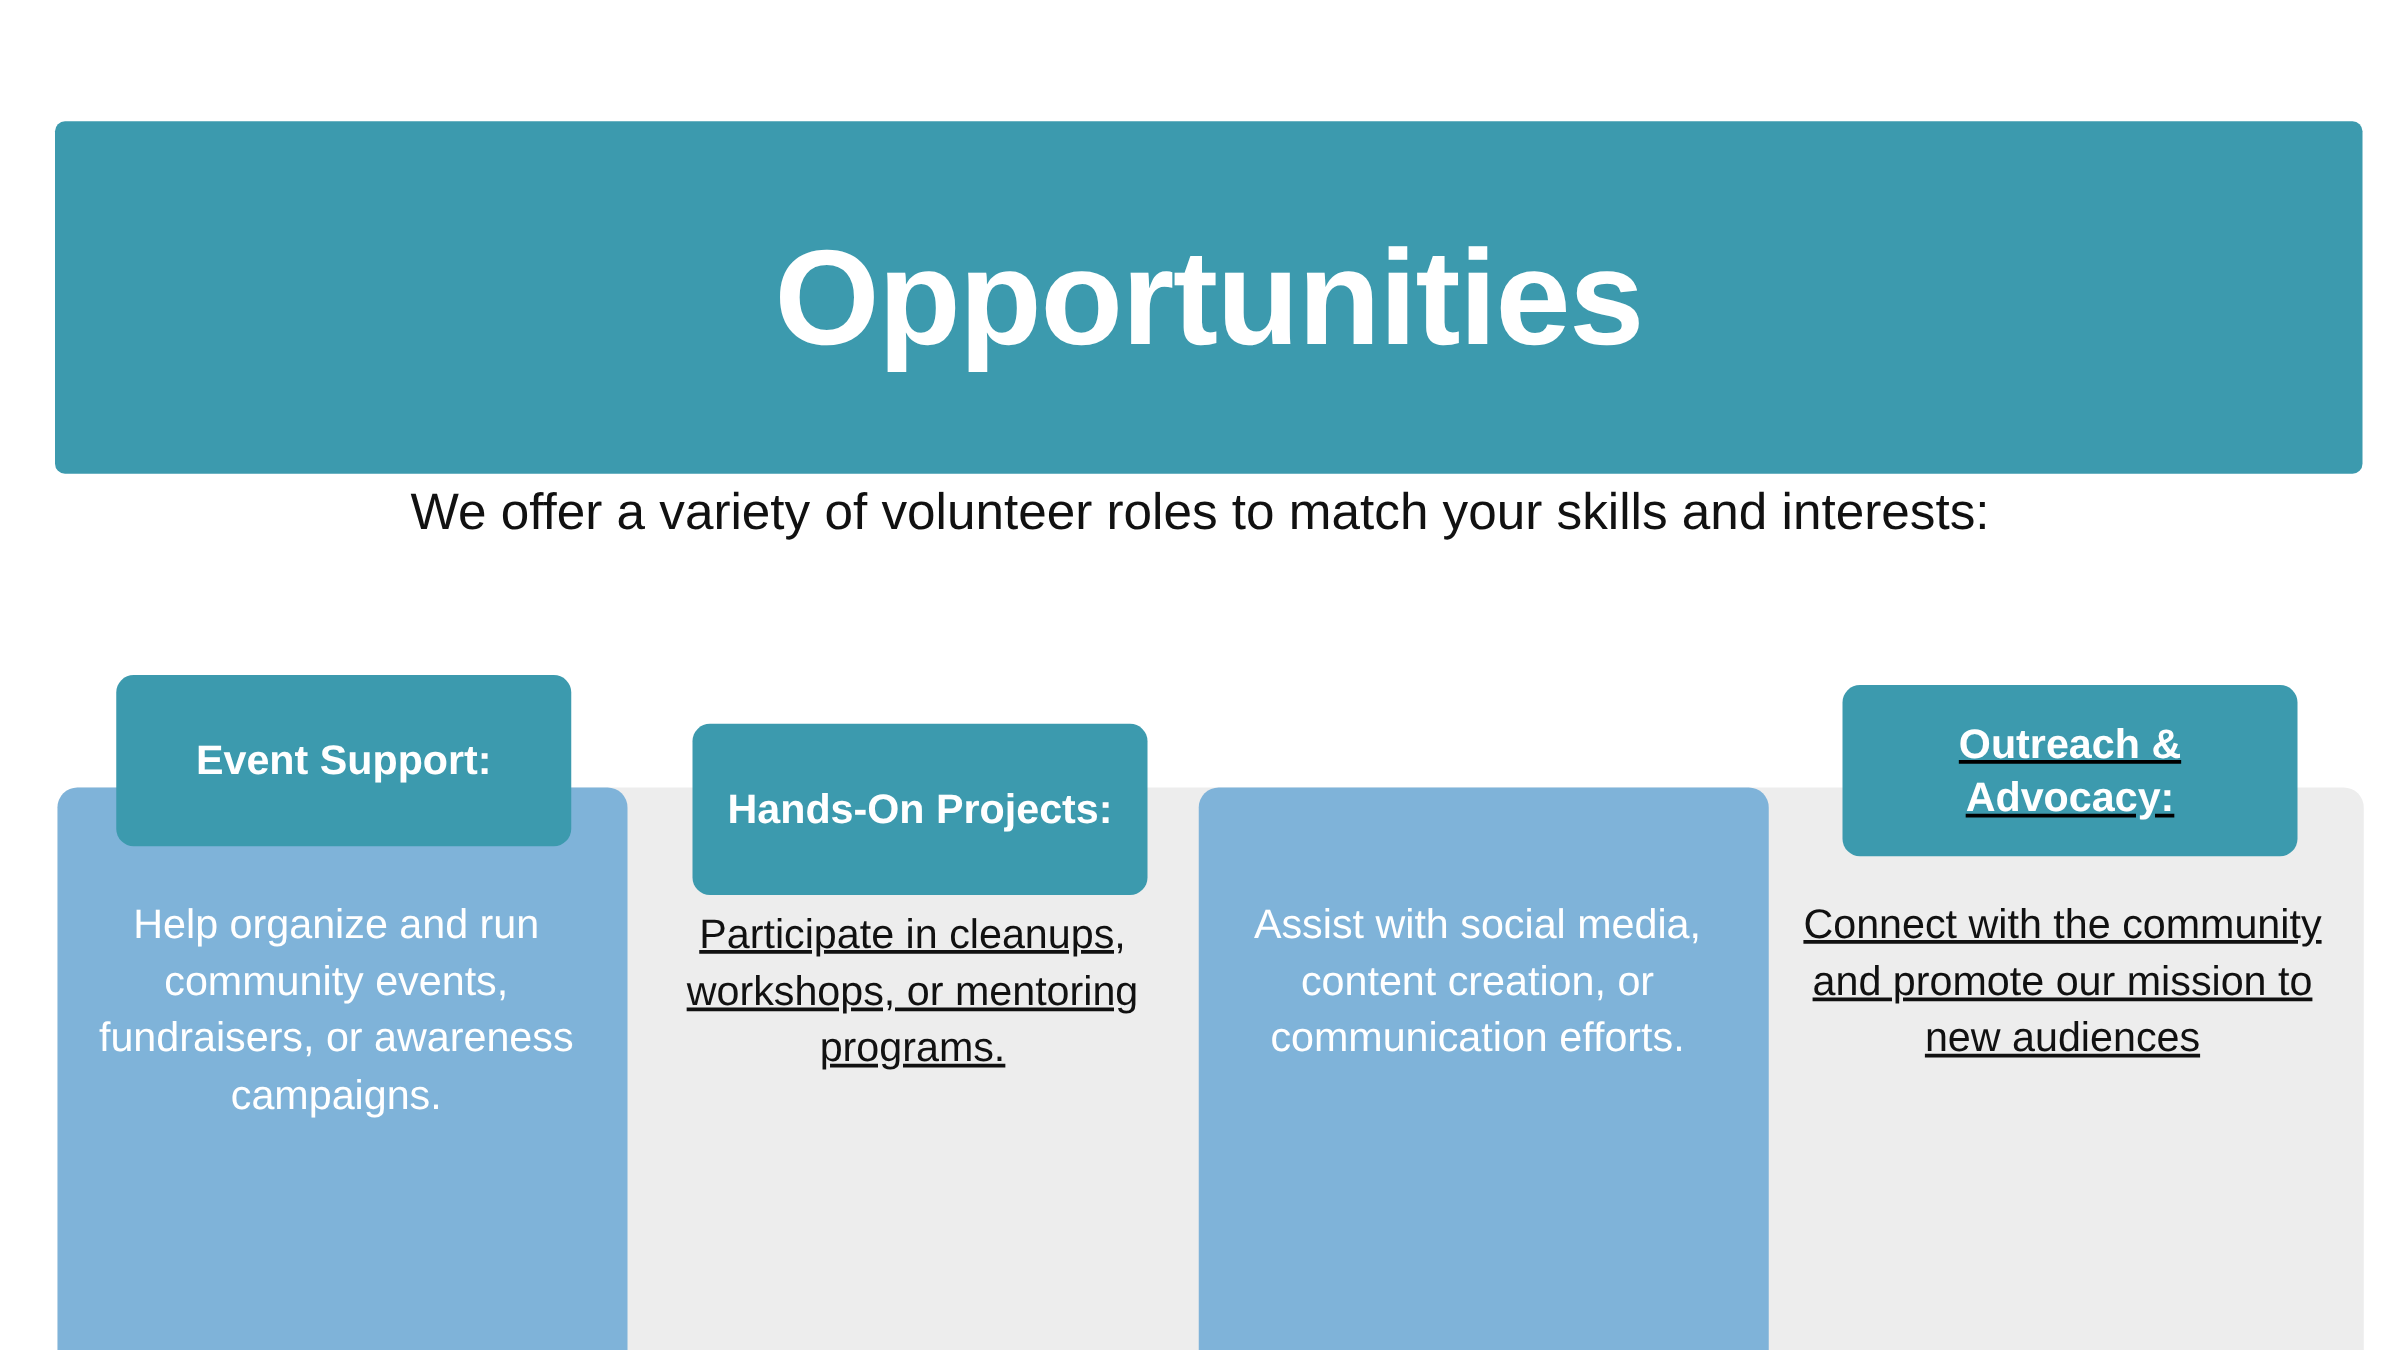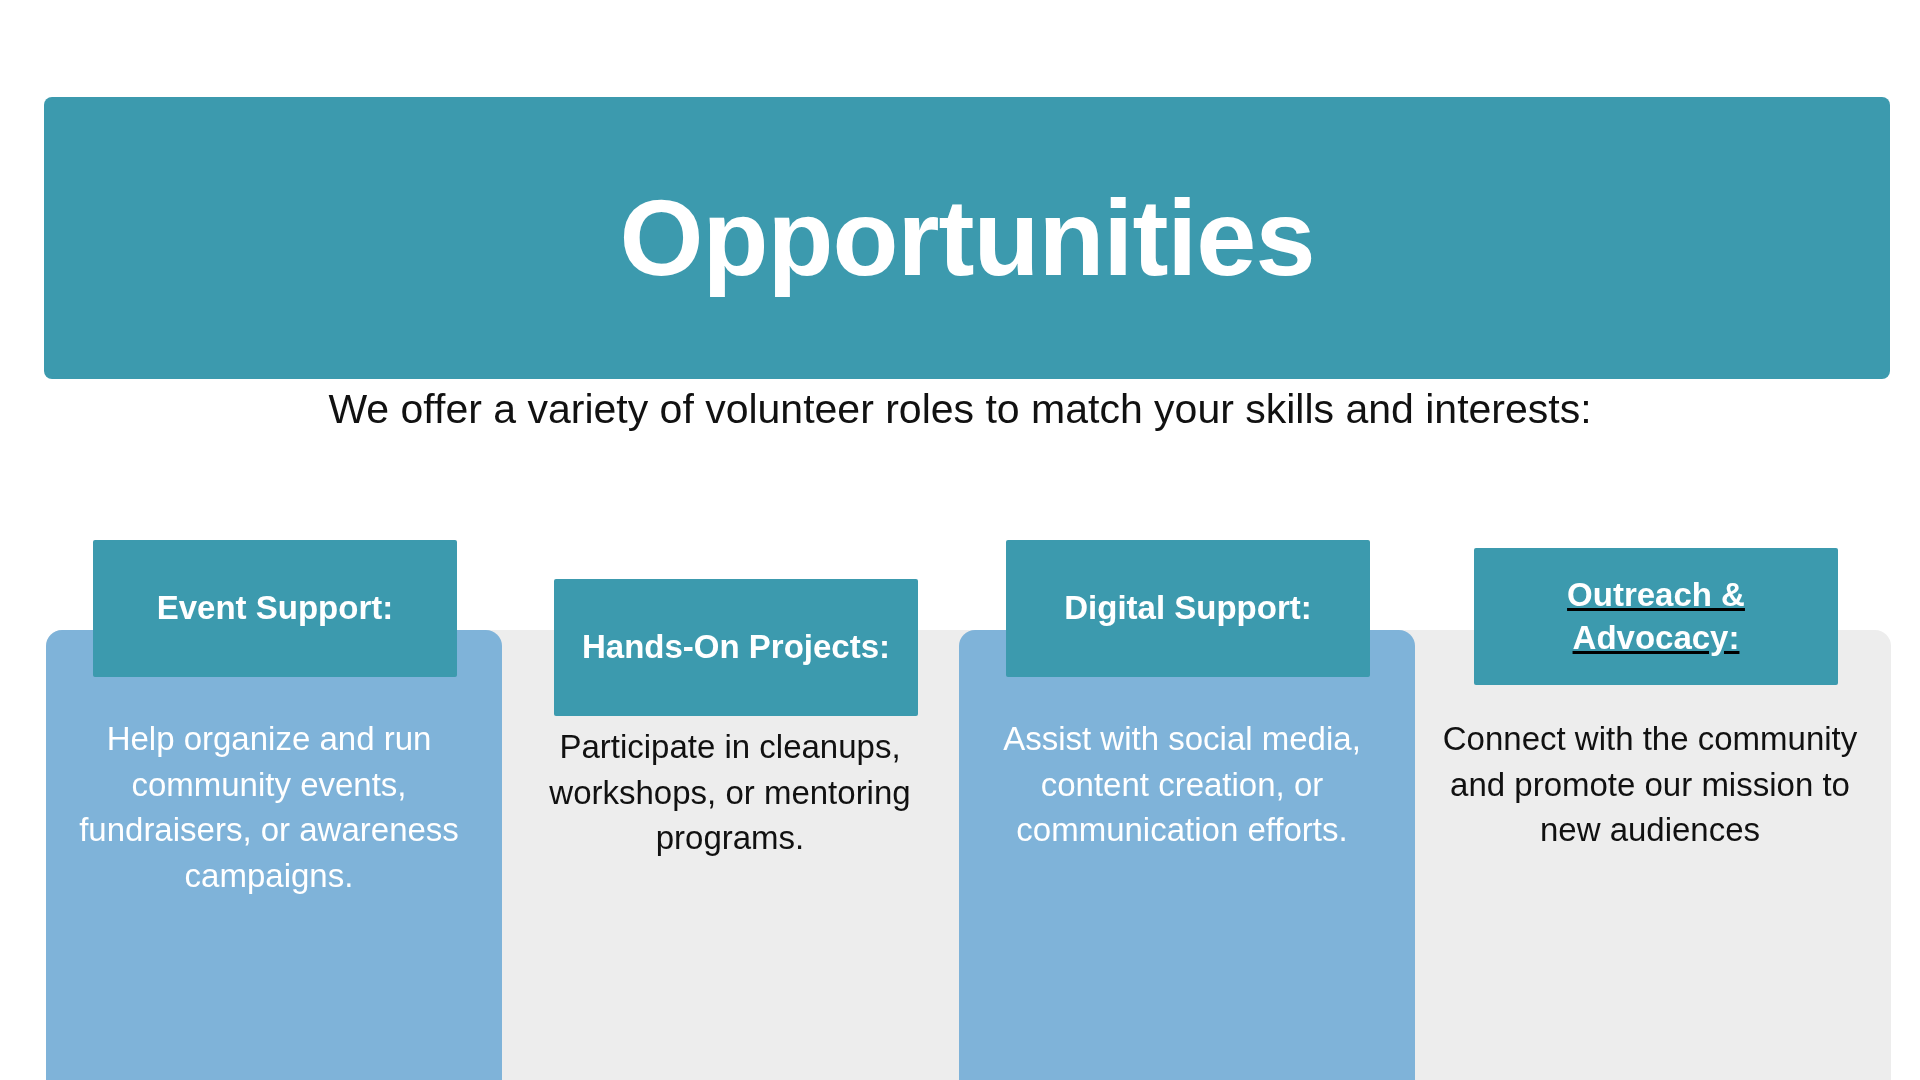--- a/index.html
+++ b/index.html
@@ -107,21 +107,21 @@
   }
 
   
   .card-header {
     position: absolute;
     left: 47px;
     top: 0px;
     width: 364px;
     height: 137px;
     background: #3c9aae;
-    border-radius: 2px;
+    border-radius: 14px;
     display: flex;
     align-items: center;
     justify-content: center;
     text-align: center;
     box-sizing: border-box;
     padding: 12px 10px;
   }
   .card-header-text {
     color: #ffffff;
     font-size: 33px;
@@ -135,21 +135,21 @@
     left: 5px;
     top: 176px;
     width: 436px;
     text-align: center;
     font-size: 33px;
     line-height: 1.38;
     box-sizing: border-box;
     padding: 0 6px;
   }
   .card.tinted .card-text { color: #ffffff; }
-  .card.plain  .card-text { color: #111111; }
+  .card.plain  .card-text { color: #111111; text-decoration: underline; }
 
   
   .card[data-index="1"] .card-header { top: -5px; margin-top: 44px; }
   .card[data-index="1"] .card-text   { top: 184px; }
   .card[data-index="3"] .card-header { top: 8px; text-decoration: underline; }
 </style>
 </head>
 <body>
 
 <div id="slide">
@@ -175,23 +175,20 @@
     <div class="card plain" data-index="1">
       <div class="card-body-panel"></div>
       <div class="card-header">
         <div class="card-header-text">Hands-On Projects:</div>
       </div>
       <div class="card-text">Participate in cleanups, workshops, or mentoring programs.</div>
     </div>
 
     <div class="card tinted" data-index="2">
       <div class="card-body-panel"></div>
-      <div class="card-header">
-        <div class="card-header-text">Digital Support:</div>
-      </div>
       <div class="card-text">Assist with social media, content creation, or communication efforts.</div>
     </div>
 
     <div class="card plain" data-index="3">
       <div class="card-body-panel"></div>
       <div class="card-header">
         <div class="card-header-text">Outreach &amp; Advocacy:</div>
       </div>
       <div class="card-text">Connect with the community and promote our mission to new audiences</div>
     </div>

